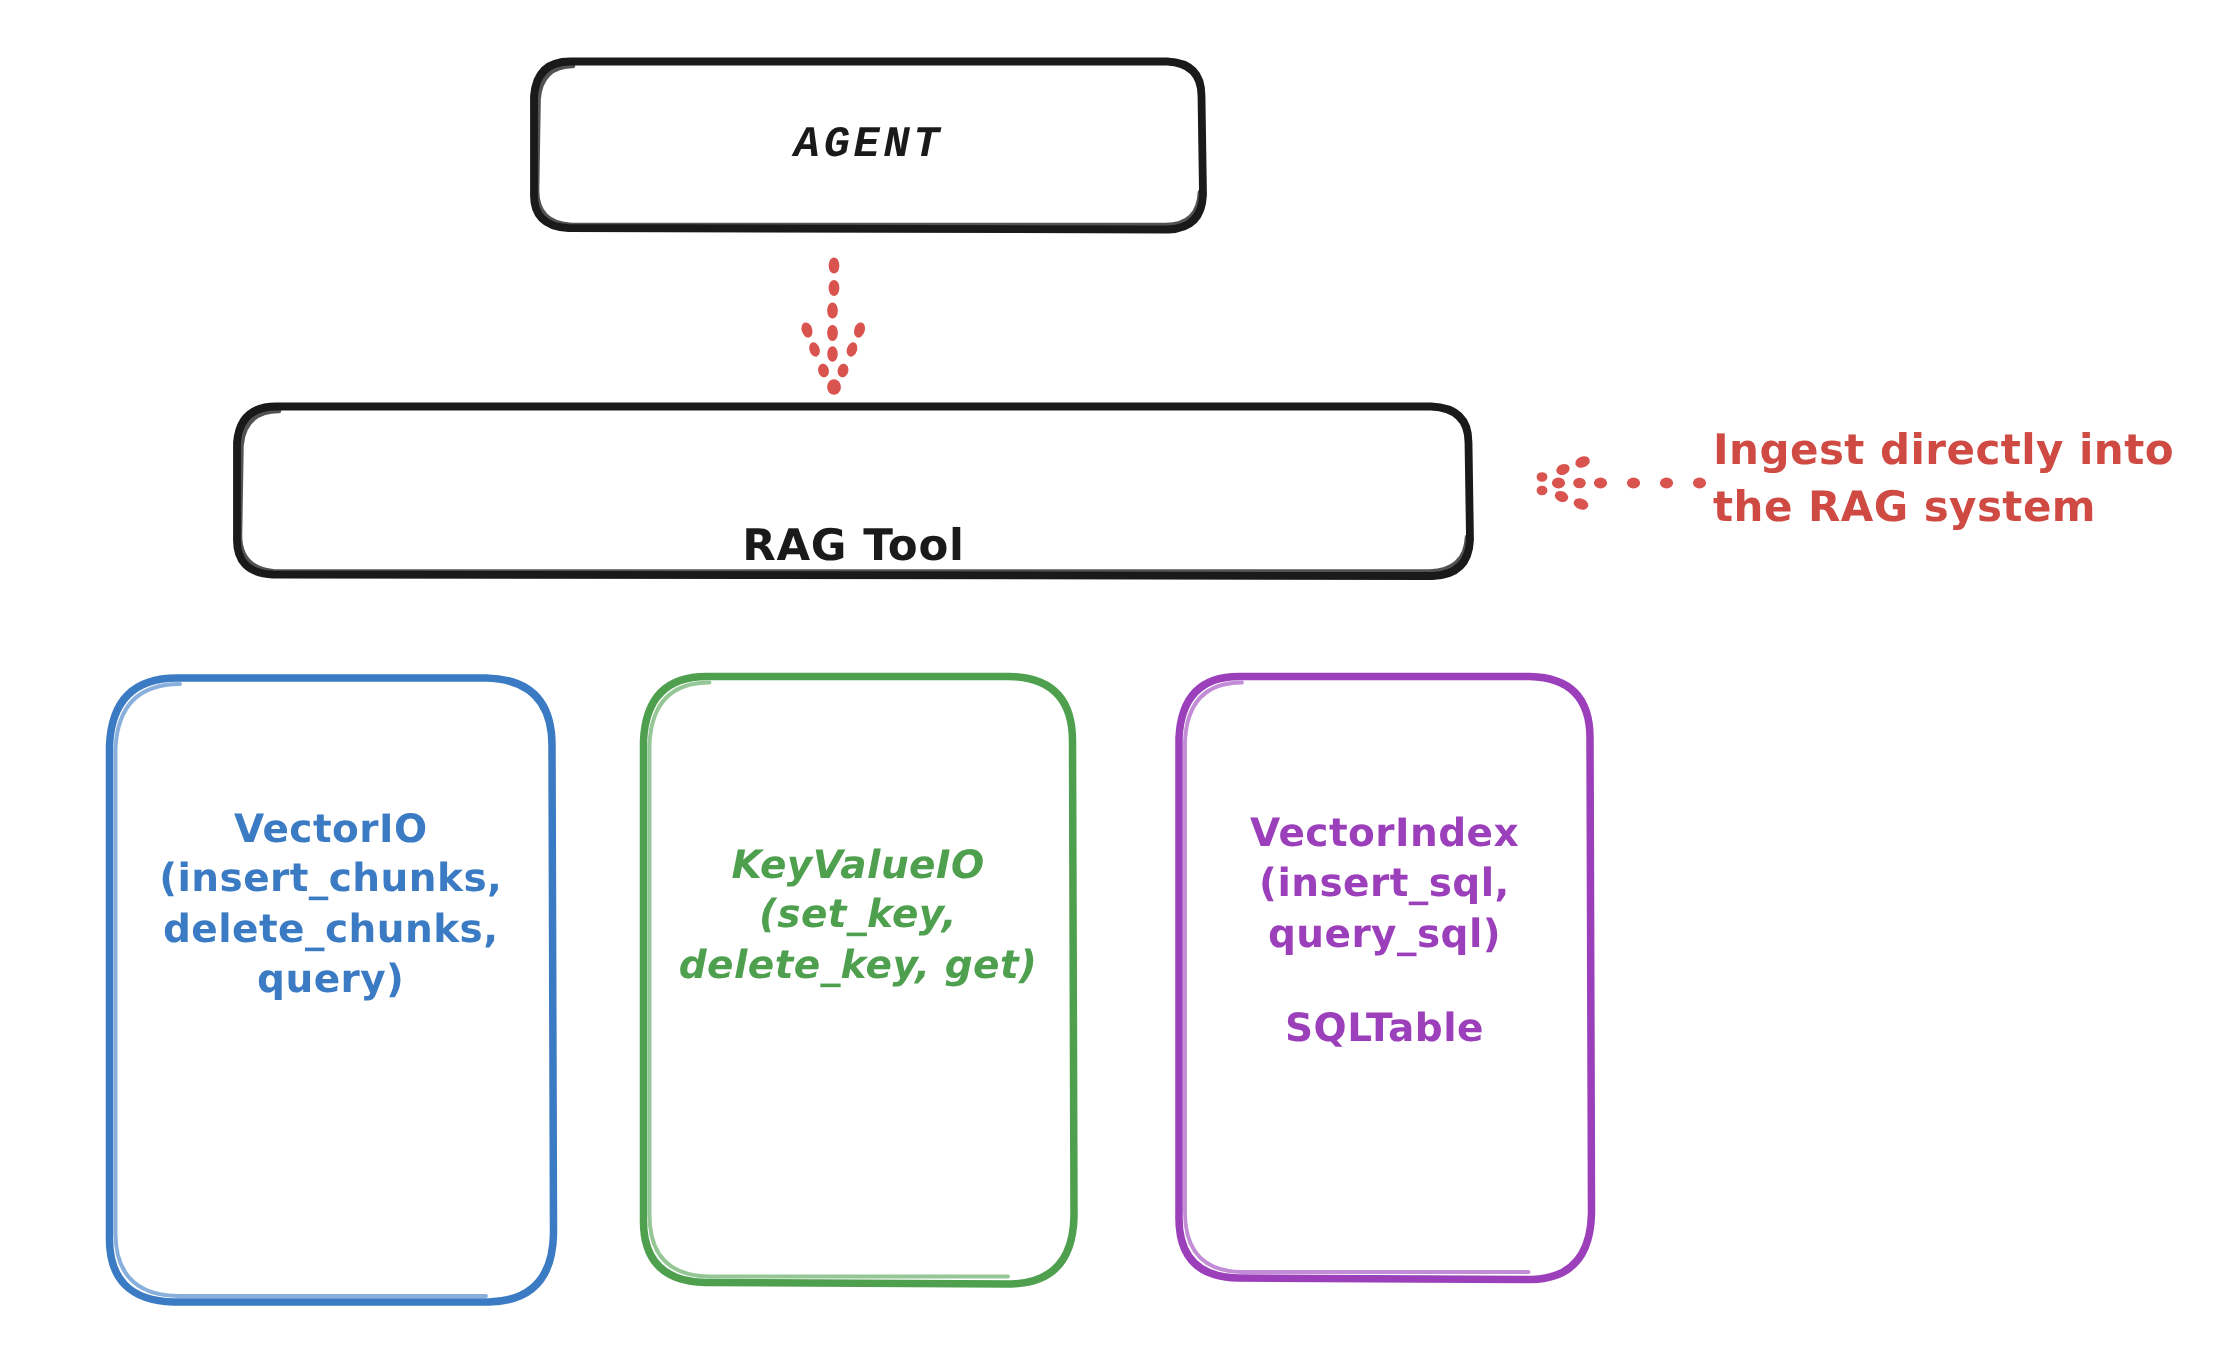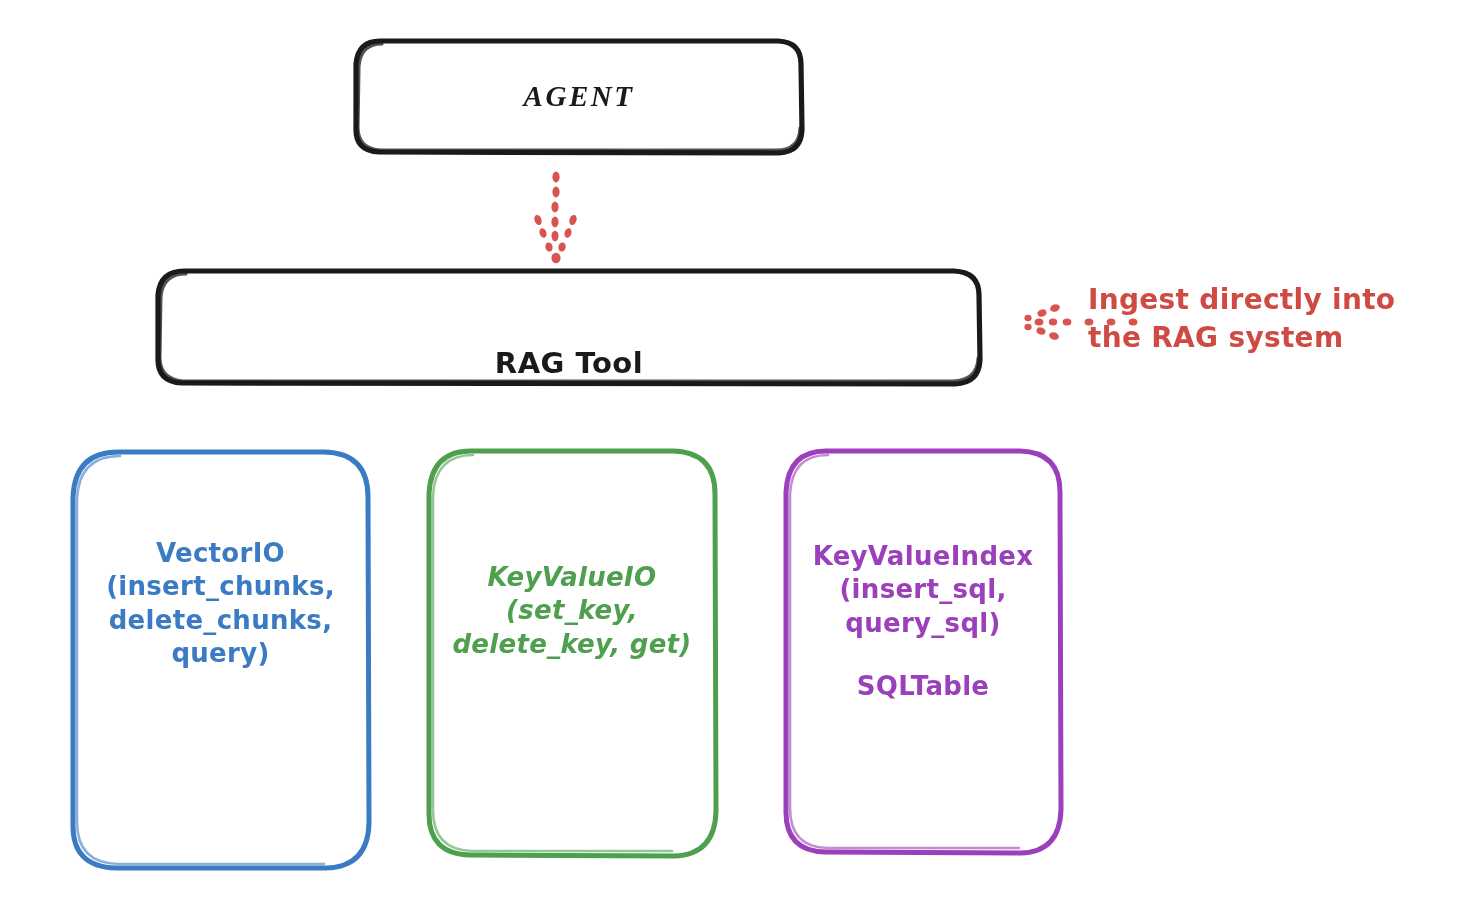--- a/index.html
+++ b/index.html
@@ -37,21 +37,21 @@
   }
 
   
   #agent-node {
     left: 355px;
     top: 40px;
     width: 448px;
     height: 113px;
   }
   #agent-node .node-label {
-    font-family: Liberation Serif, serif;
+    font-family: Liberation Mono, monospace;
     font-size: 29px;
     font-style: italic;
     font-weight: 700;
     letter-spacing: 2.5px;
     color: #1a1a1a;
   }
 
   
   #rag-tool-node {
     left: 157px;
@@ -99,21 +99,21 @@
     height: 403px;
     padding-bottom: 60px;
   }
   #relational-io-node .node-label { color: #9b3fbb; }
 
   .spacer { height: 30px; }
 
   
   #ingest-annotation {
     position: absolute;
-    left: 1088px;
+    left: 1142px;
     top: 281px;
     width: 326px;
     font-size: 28px;
     font-weight: 600;
     line-height: 1.35;
     color: #cf4a42;
     white-space: pre-line;
     text-align: left;
     letter-spacing: 0.3px;
   }
@@ -198,21 +198,21 @@
 </div>
 
 <div class="node provider" id="key-value-io-node">
   <div class="node-label">KeyValueIO
 (set_key,
 delete_key, get)</div>
   <div class="spacer"></div>
 </div>
 
 <div class="node provider" id="relational-io-node">
-  <div class="node-label">KeyValueIndex
+  <div class="node-label">VectorIndex
 (insert_sql,
 query_sql)</div>
   <div class="spacer"></div>
   <div class="node-label">SQLTable</div>
 </div>
 
 <div id="ingest-annotation">Ingest directly into
 the RAG system</div>
 
 </body></html>

